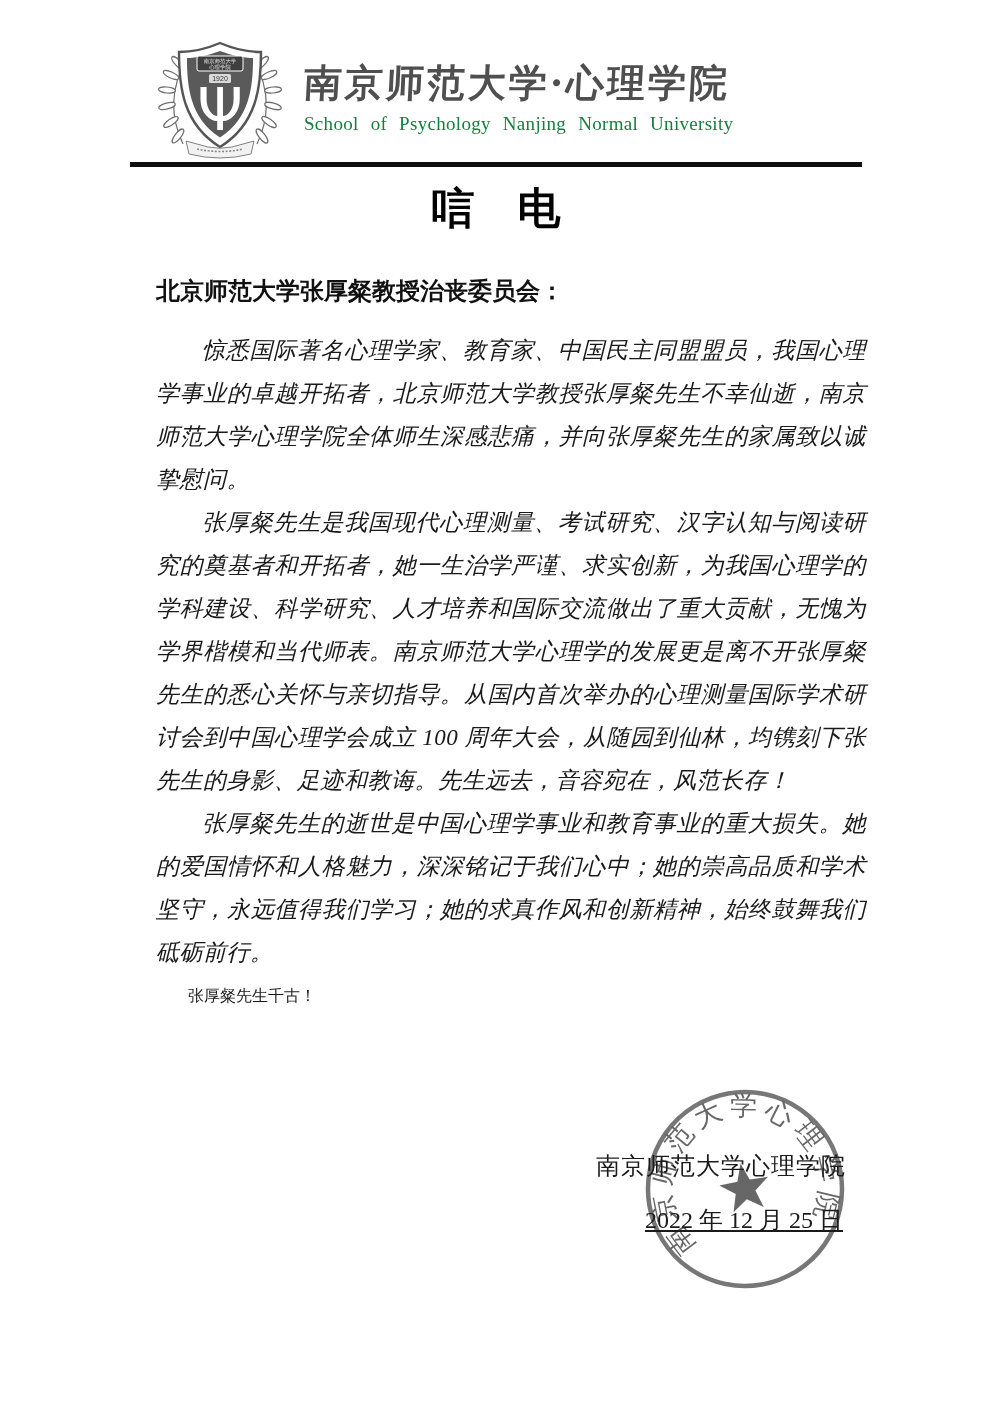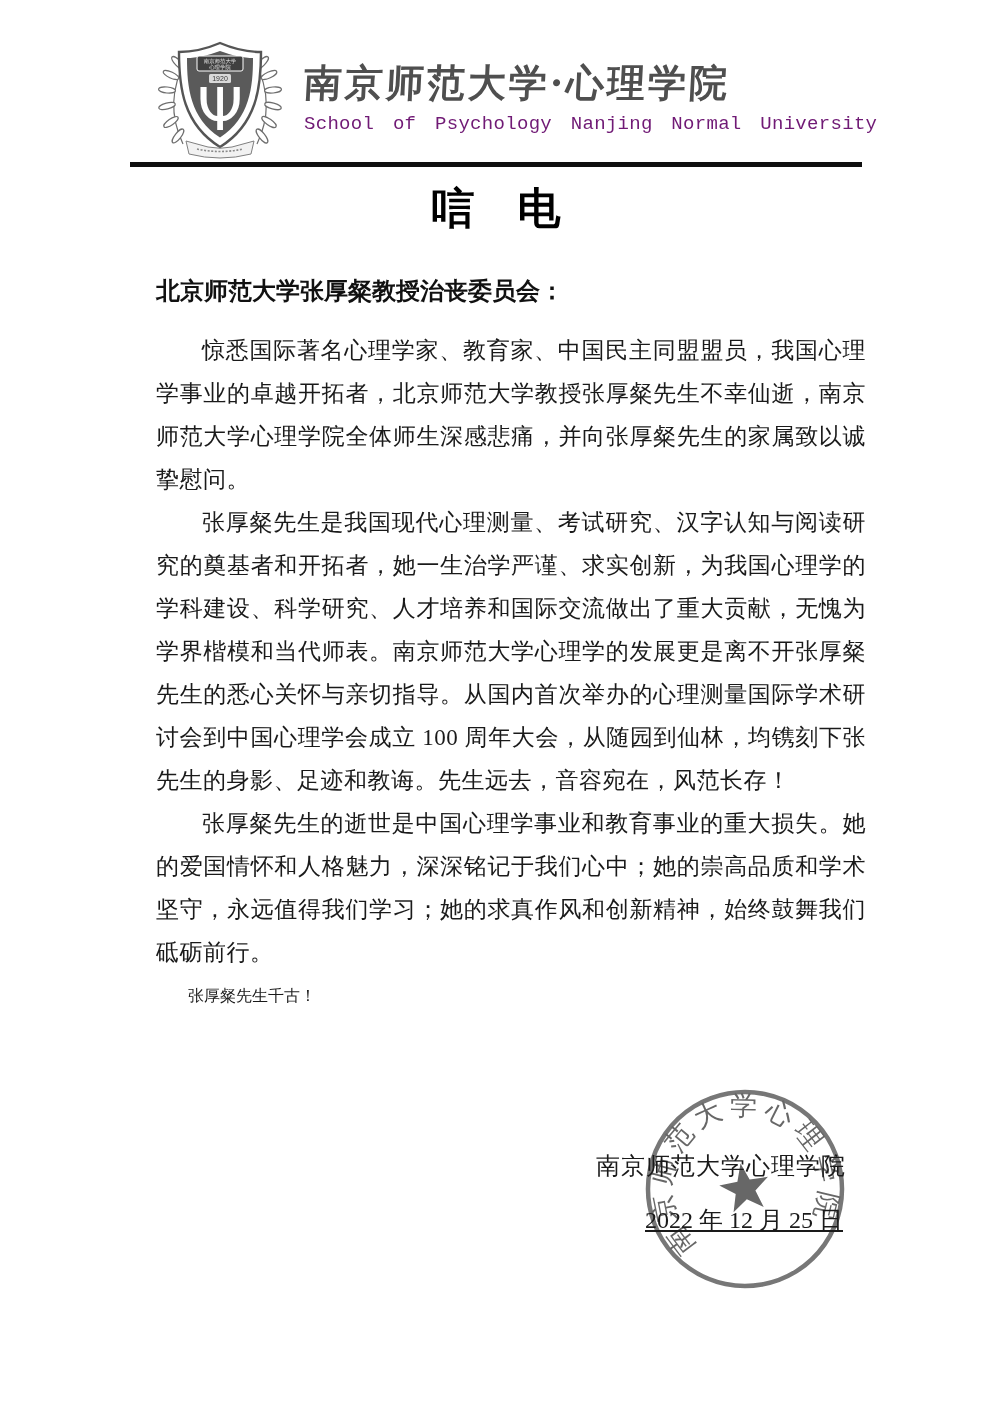--- a/index.html
+++ b/index.html
@@ -10,39 +10,39 @@
   }
   
   .logo{position:absolute;left:150px;top:40px;width:140px;height:125px;}
   .hdr{position:absolute;left:304px;top:58px;}
   .hdr-zh{
     font-family:"DejaVu Serif","Liberation Serif",serif;
     font-weight:bold;font-size:38px;line-height:50px;color:#4f4f4f;
     letter-spacing:3px;transform:skewX(-3deg);
   }
   .hdr-en{
-    font-family:Liberation Mono, monospace;
-    font-size:19px;color:#701a75;margin-top:5px;
+    font-family:Liberation Serif, serif;
+    font-size:19px;color:#15803d;margin-top:5px;
     word-spacing:7px;letter-spacing:.3px;
   }
   .rule{position:absolute;left:130px;top:162px;width:732px;height:5px;background:#0f0f0f;}
   
   .doc-title{
     position:absolute;left:0;top:180px;width:100%;text-align:center;
     font-family:"Liberation Sans","DejaVu Sans",sans-serif;
     font-weight:700;font-size:43px;color:#000;
   }
   .content{position:absolute;left:156px;top:276px;width:710px;}
   .salutation{
     font-family:"Liberation Sans","DejaVu Sans",sans-serif;
     font-weight:600;font-size:24px;line-height:30px;margin:0 0 23px 0;color:#111;
   }
   .content p.body{
     margin:0;font-size:23px;line-height:43px;
-    text-align:justify;text-indent:2em;letter-spacing:.5px;
+    text-align:justify;text-indent:2em;letter-spacing:.5px;font-style:italic;
   }
   .closing{margin:0;font-size:16px;line-height:43px;text-indent:2em;}
   .signature{
     position:absolute;top:1150px;right:146px;font-size:24px;letter-spacing:1px;z-index:3;
   }
   .date{position:absolute;top:1204px;right:149px;font-size:24px;z-index:3;text-decoration:underline;}
   .stamp{
     position:absolute;left:642px;top:1086px;width:206px;height:206px;
     mix-blend-mode:multiply;opacity:.85;transform:rotate(-10deg);z-index:2;
   }

